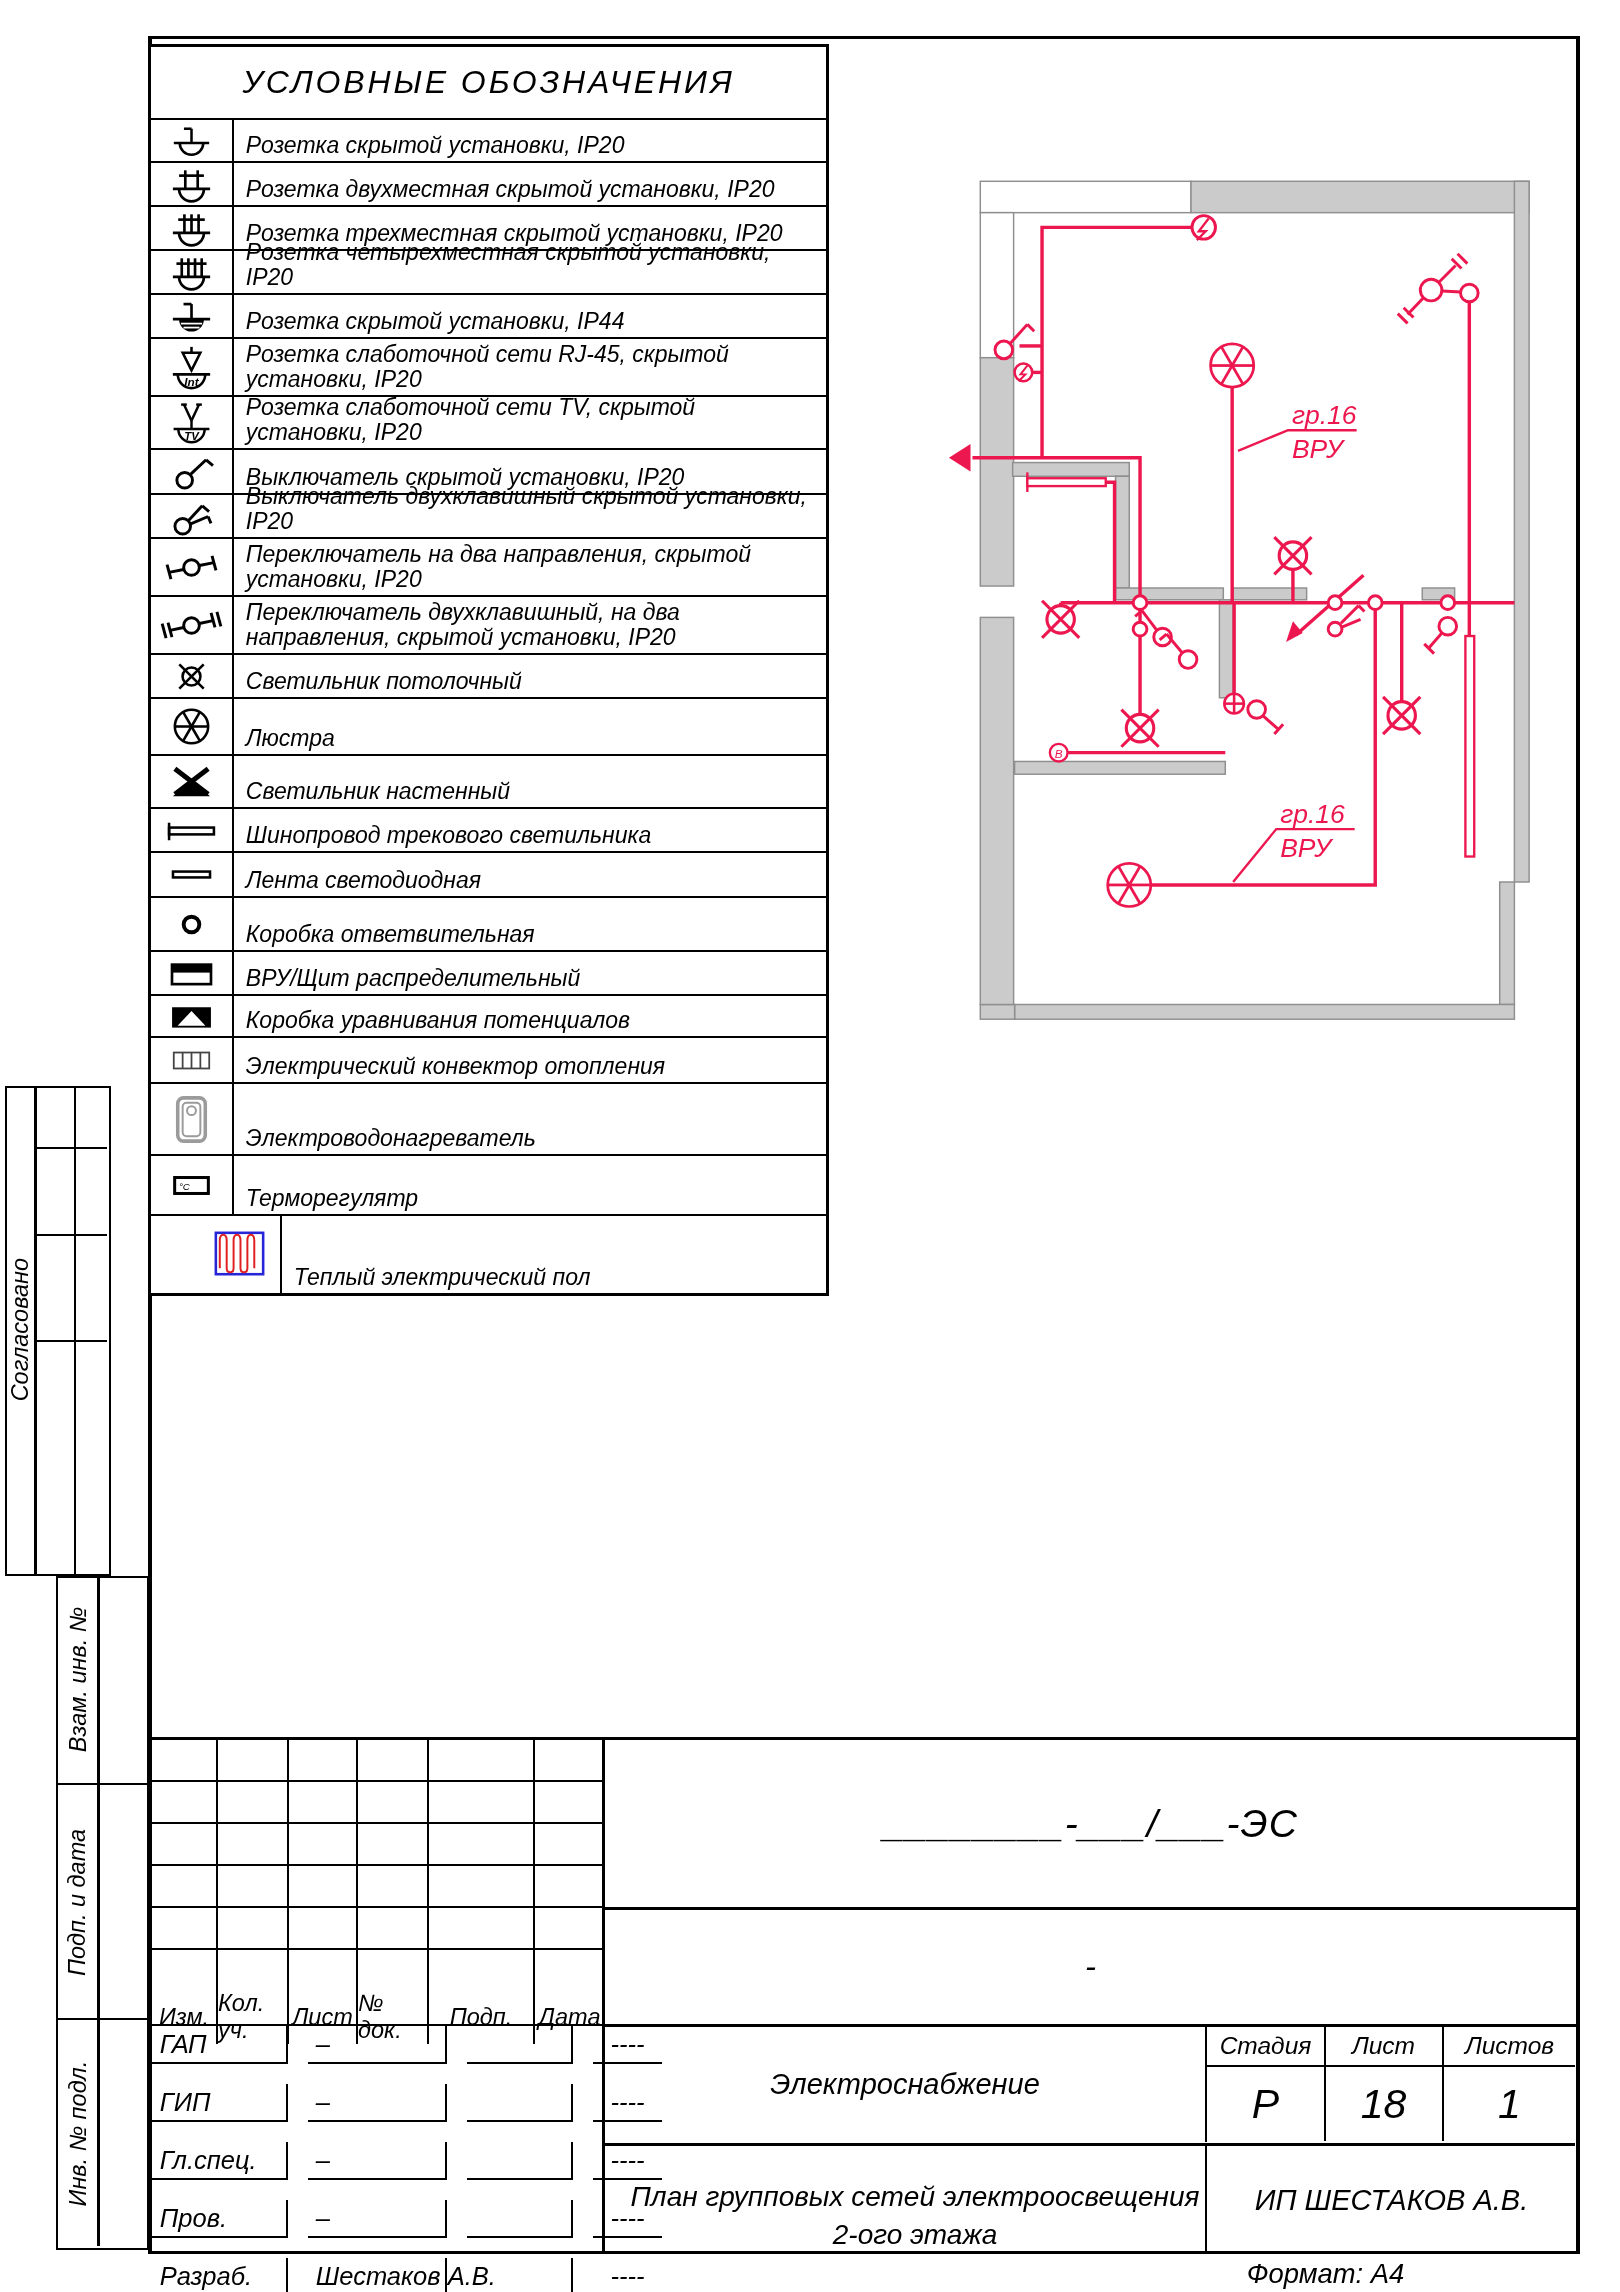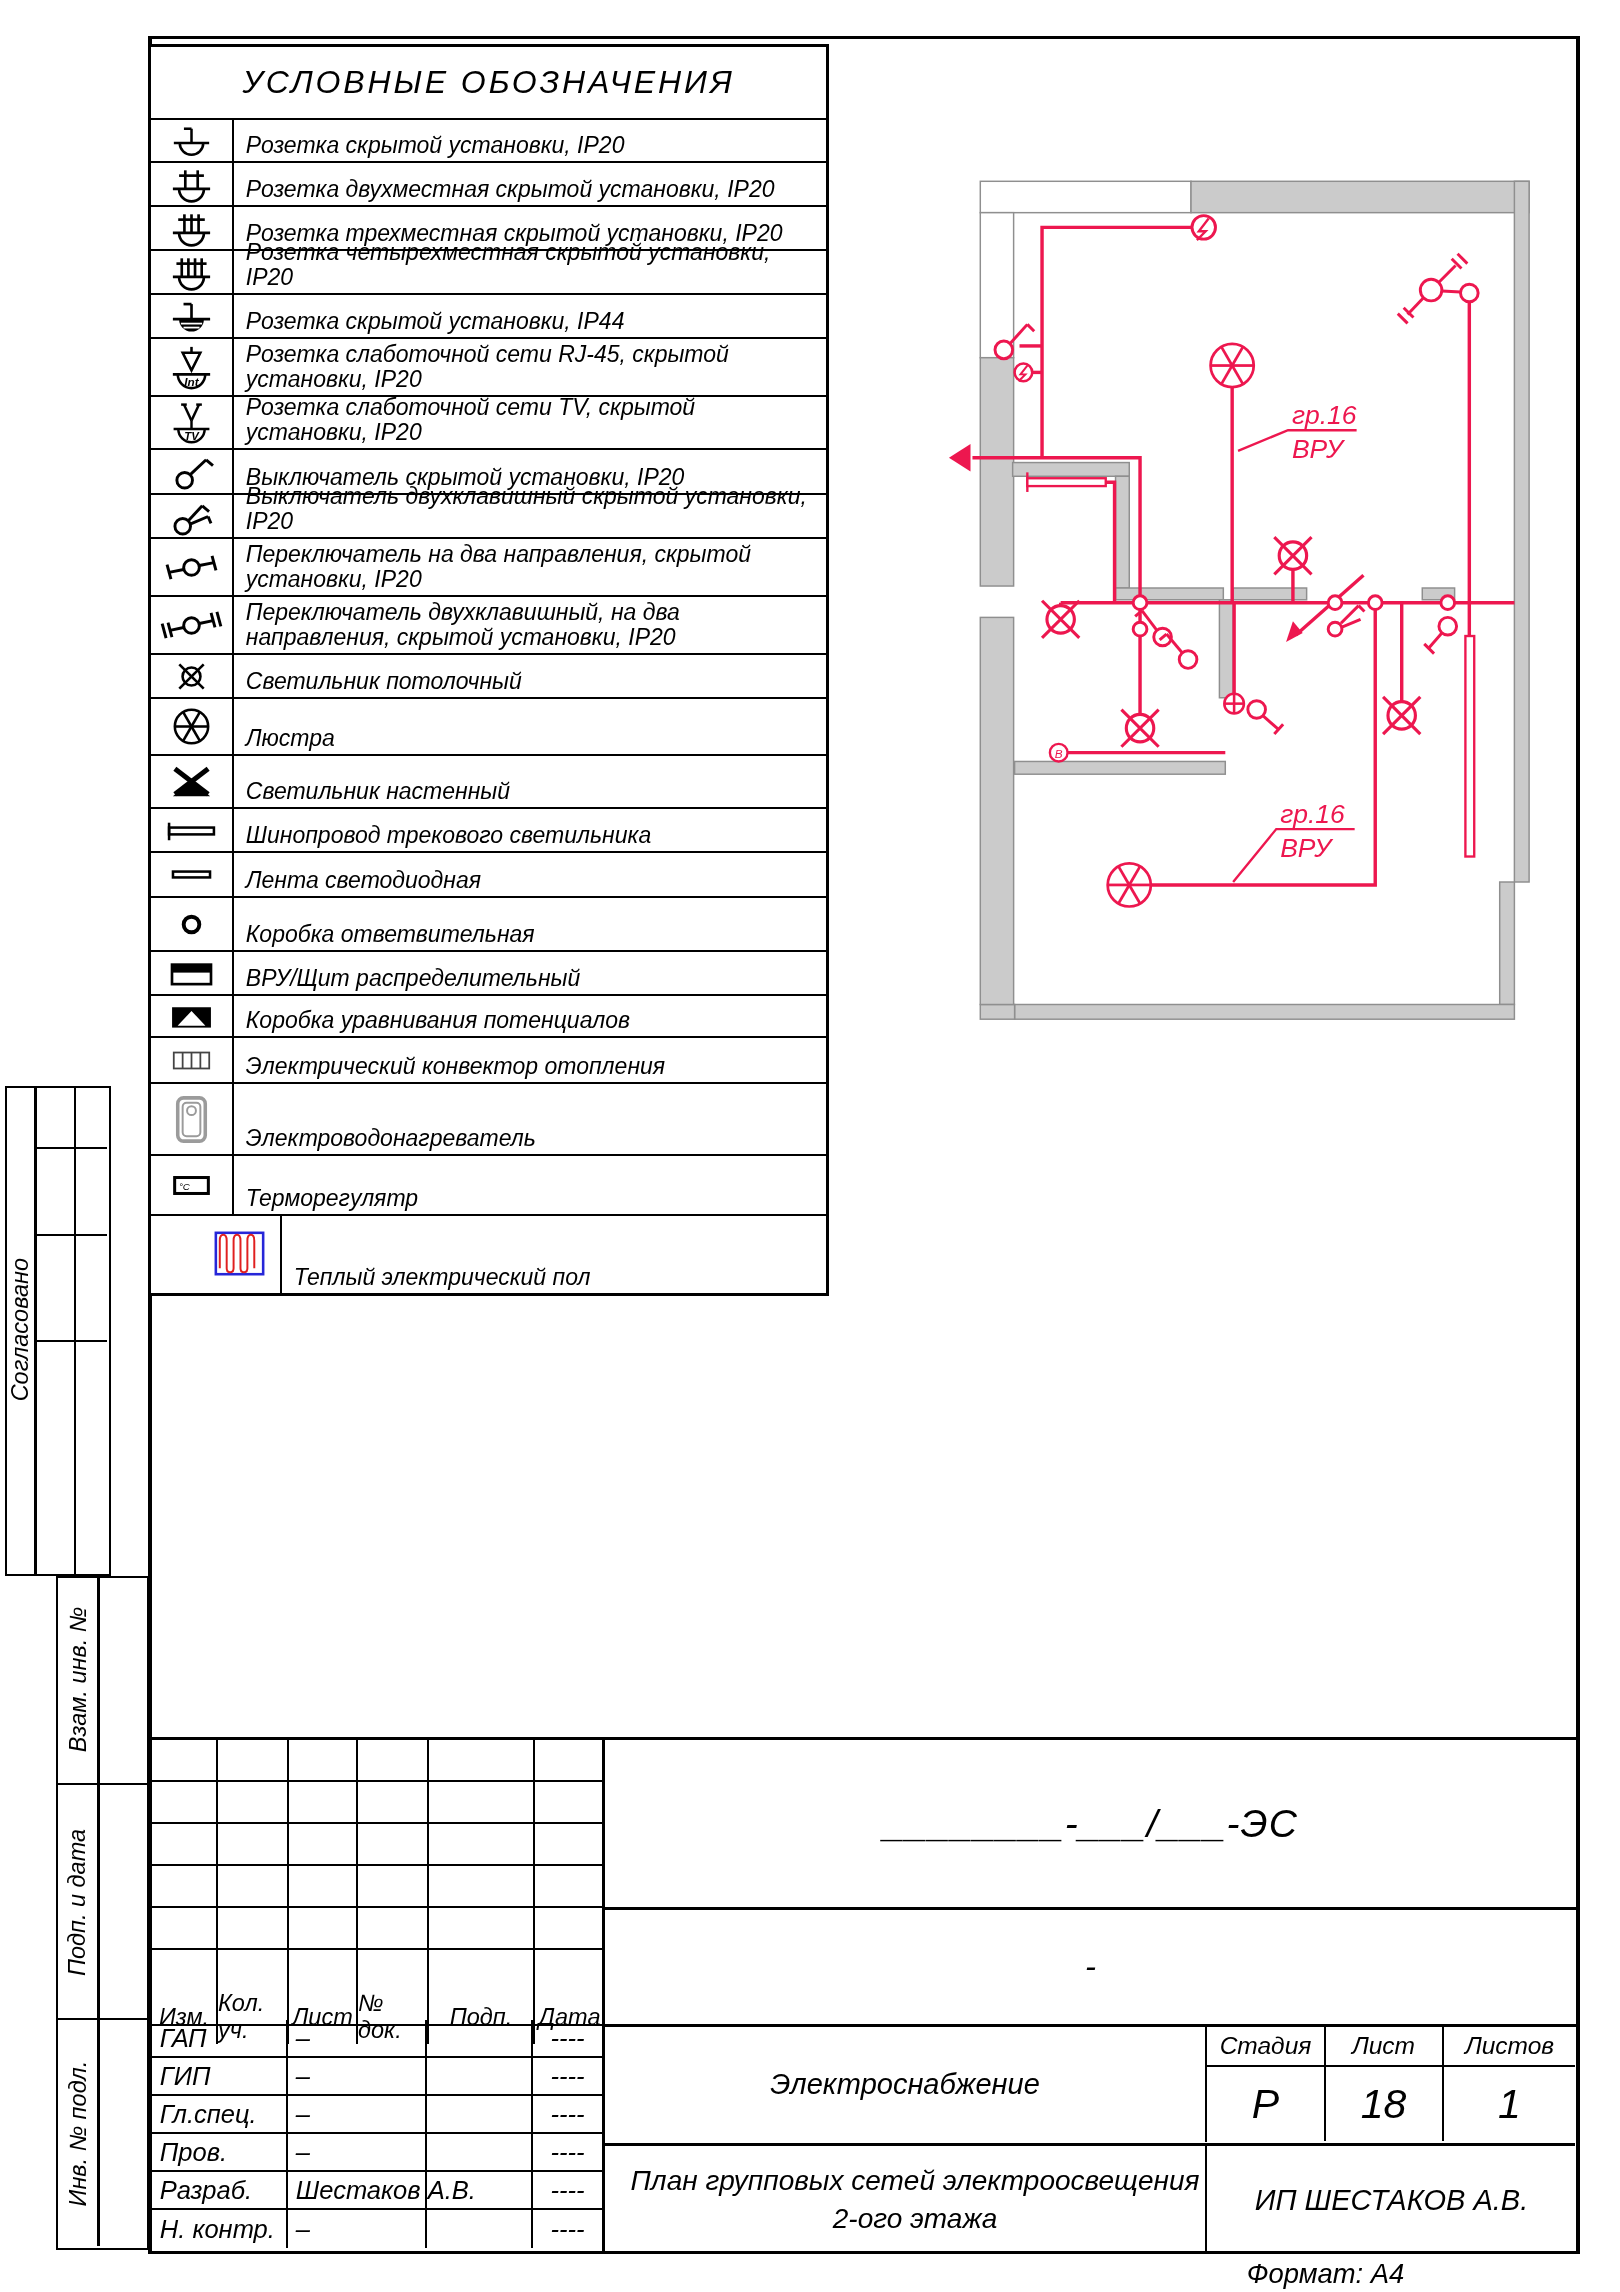--- a/index.html
+++ b/index.html
@@ -24,42 +24,42 @@
   
   #tblock{left:152px;top:1737px;width:1424px;height:514px;border-top:3.9px solid #000;background:#fff;}
   #tb-grid{position:absolute;left:0;top:0;width:450px;height:250px;display:grid;
            grid-template-columns:66px 71px 69px 71px 106px 69px;grid-auto-rows:42px;}
   .gcell{border-right:2.9px solid #000;border-bottom:2.9px solid #000;box-sizing:border-box;}
   .gcell.lastc{border-right:none;}
   #tb-head{position:absolute;left:0;top:250px;width:450px;height:36px;display:grid;
            grid-template-columns:66px 71px 69px 71px 106px 69px;border-bottom:2.9px solid #000;box-sizing:border-box;}
   .hcell{border-right:2.9px solid #000;display:flex;align-items:center;justify-content:center;font-size:23.5px;box-sizing:border-box;}
   .hcell:last-child{border-right:none;}
-  #tb-sign{position:absolute;left:0;top:280px;width:450px;height:227px;display:grid;
-           grid-template-columns:136px 139px 106px 69px;grid-auto-rows:38px;}
+  #tb-sign{position:absolute;left:0;top:286px;width:450px;height:227px;display:grid;
+           grid-template-columns:136px 139px 106px 69px;grid-auto-rows:38px;gap:20px;}
   .scell{border-right:2.9px solid #000;border-bottom:2px solid #000;display:flex;align-items:center;
          font-size:25.5px;padding-left:7.8px;box-sizing:border-box;white-space:nowrap;overflow:visible;}
   .scell.ctr{justify-content:center;padding-left:0;}
   .scell.lastc{border-right:none;}
   #tb-doc{position:absolute;left:450px;top:0;width:974px;height:170px;border-left:3.9px solid #000;border-bottom:3.9px solid #000;
           display:flex;align-items:center;justify-content:center;font-size:39px;letter-spacing:1px;box-sizing:border-box;}
   #tb-dash{position:absolute;left:450px;top:170px;width:974px;height:117px;border-left:3.9px solid #000;border-bottom:3.9px solid #000;
           display:flex;align-items:center;justify-content:center;font-size:33px;box-sizing:border-box;}
   #tb-main{position:absolute;left:450px;top:286px;width:974px;height:227px;border-left:3.9px solid #000;box-sizing:border-box;}
   #tb-top{position:absolute;left:0;top:0;width:970px;height:120px;border-bottom:3.9px solid #000;box-sizing:border-box;}
   #tb-section{position:absolute;left:0;top:0;width:602px;height:116px;border-right:2.9px solid #000;display:flex;
           align-items:center;justify-content:center;font-size:29px;box-sizing:border-box;}
   .stg-h{position:absolute;top:0;height:41px;border-right:2.9px solid #000;border-bottom:2.9px solid #000;display:flex;
           align-items:center;justify-content:center;font-size:24.5px;box-sizing:border-box;}
   .stg-v{position:absolute;top:41px;height:74px;border-right:2.9px solid #000;display:flex;
           align-items:center;justify-content:center;font-size:41px;box-sizing:border-box;}
   .norr{border-right:none !important;}
   #tb-bot{position:absolute;left:0;top:120px;width:970px;height:108px;box-sizing:border-box;}
   #tb-draw{position:absolute;left:0;top:0;width:602px;height:108px;border-right:2.9px solid #000;display:flex;flex-direction:column;
-          align-items:center;justify-content:center;font-size:28px;line-height:1.35;box-sizing:border-box;padding-left:20px;}
+          align-items:center;justify-content:flex-end;font-size:28px;line-height:1.35;box-sizing:border-box;padding-left:20px;}
   #tb-comp{position:absolute;left:602px;top:0;width:369px;height:108px;display:flex;
           align-items:center;justify-content:center;font-size:29px;box-sizing:border-box;}
   #format{left:1198px;top:2258px;width:255px;text-align:center;font-size:27.4px;}
   svg text{font-family:"Liberation Sans",sans-serif;font-style:italic;}
 </style>
 </head>
 <body>
 
 <div class="page">
 

